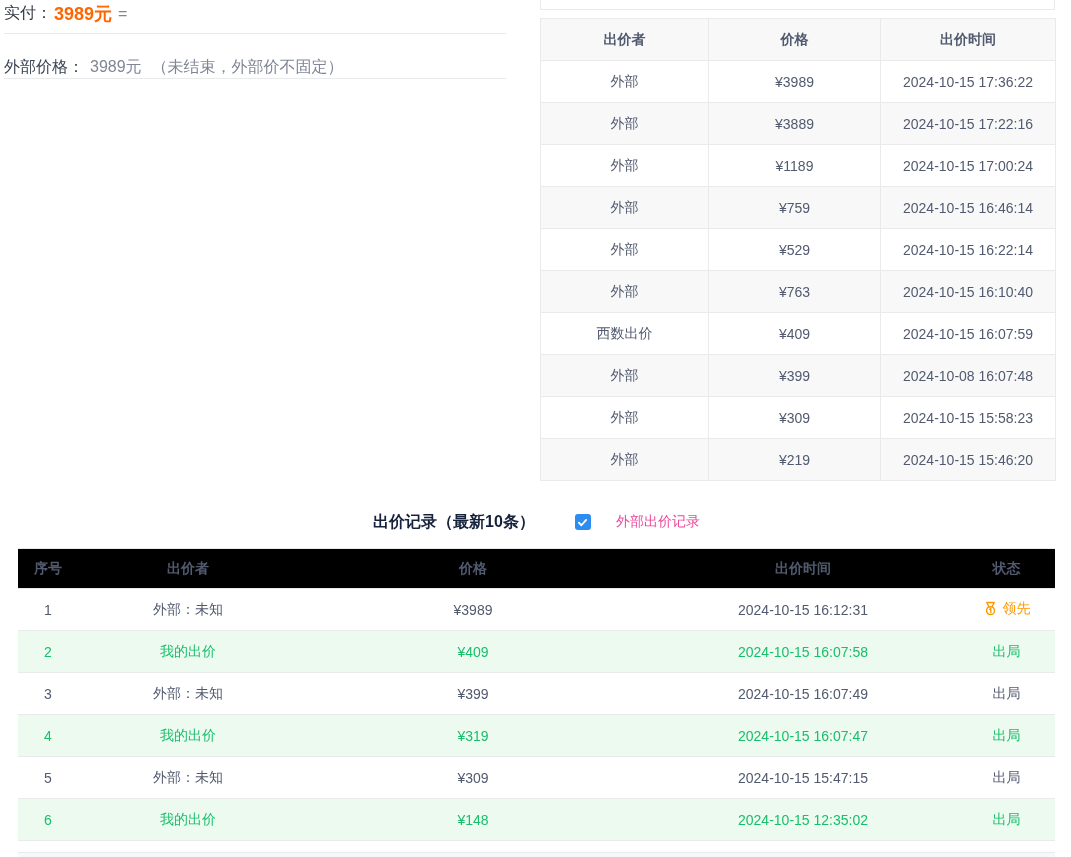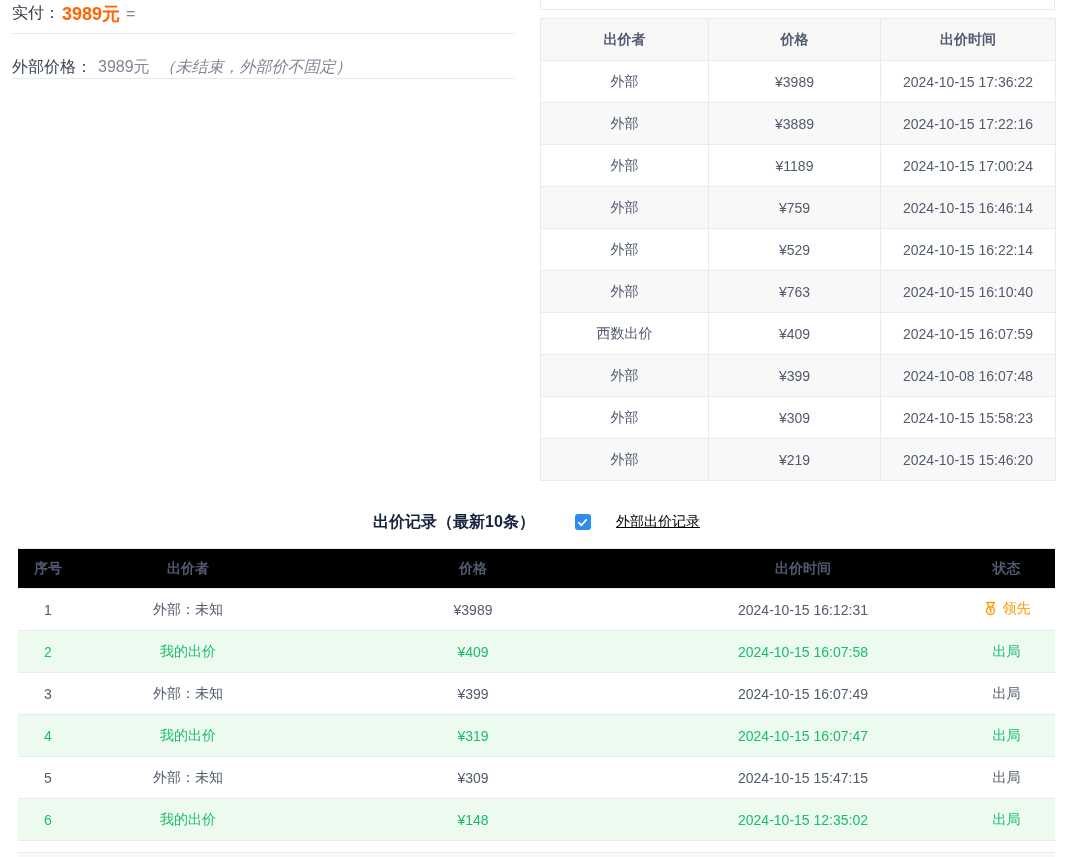--- a/index.html
+++ b/index.html
@@ -1,46 +1,46 @@
 <!DOCTYPE html>
 <html><head>
 <meta charset="utf-8">
 <style>
   * { margin:0; padding:0; box-sizing:border-box; }
   html,body { width:1071px; height:857px; background:#fff; overflow:hidden; }
   body { font-family:"Liberation Sans","DejaVu Sans",sans-serif; color:#515a6e; position:relative; }
 
   
-  .summary { position:absolute; left:12px; top:0; width:502px; }
+  .summary { position:absolute; left:4px; top:0; width:502px; }
   .paid-line { height:34px; display:flex; align-items:center; font-size:16px; border-bottom:1px solid #e8eaec; padding-bottom:6px; }
   .paid-label { color:#333842; }
   .paid-value { color:#ff6600; font-weight:bold; font-size:18px; margin:0 6px 0 2px; }
   .paid-equals { color:#808695; margin-right:8px; }
   .paid-formula { color:#19be6b; }
   .external-line { height:45px; display:flex; align-items:flex-end; font-size:16px; border-bottom:1px solid #e8eaec; }
   .external-label { color:#3b4455; }
   .external-value { color:#808695; margin-left:6px; }
-  .external-note { color:#808695; margin-left:10px;font-style:italic; }
+  .external-note { color:#808695; margin-left:10px; }
 
   
   .right-block { position:absolute; left:540px; top:0; width:515px; }
   .cutoff-sliver { height:10px; border-left:1px solid #e8eaec; border-right:1px solid #e8eaec; border-bottom:1px solid #e8eaec; }
   table { border-collapse:collapse; table-layout:fixed; width:100%; font-size:14px; }
   .ext-table { margin-top:8px; }
   .ext-table th, .ext-table td { border:1px solid #e8eaec; text-align:center; height:42px; color:#515a6e; }
   .ext-table th { background:#f8f8f9; font-weight:bold; }
   .ext-table tr.stripe td { background:#f8f8f9; }
 
   
   .records-head { position:absolute; left:18px; top:508px; width:1037px; height:28px; display:flex; align-items:center;justify-content:center; }
   .records-title { font-size:16px; font-weight:bold; color:#17233d; }
   .checkbox-wrap { display:flex; align-items:center; margin-left:40px; cursor:pointer; }
   .checkbox-box { width:16px; height:16px; background:#2d8cf0; border-radius:3px; display:flex; align-items:center; justify-content:center; }
   .checkbox-box svg { display:block; }
-  .checkbox-label { color:#000000; font-size:14px; margin-left:25px;text-decoration:underline; }
+  .checkbox-label { color:#ec4899; font-size:14px; margin-left:25px; }
 
   .records-table-wrap { position:absolute; left:18px; top:548px; width:1037px; }
   .rec-table th { background:#000000; font-weight:bold; color:#515a6e; height:40px; text-align:center;
                   border-top:1px solid #e8eaec; border-bottom:1px solid #e8eaec; }
   .rec-table td { height:42px; text-align:center; color:#515a6e; border-bottom:1px solid #e8eaec; }
   .rec-table tr.mine td { background:#edfaf0; color:#19be6b; }
   .status-leading { color:#ff9900; display:inline-flex; align-items:center; gap:5px; }
   .status-leading svg { display:block; }
 
   .bottom-sliver { position:absolute; left:18px; top:852px; width:1037px; height:5px;

